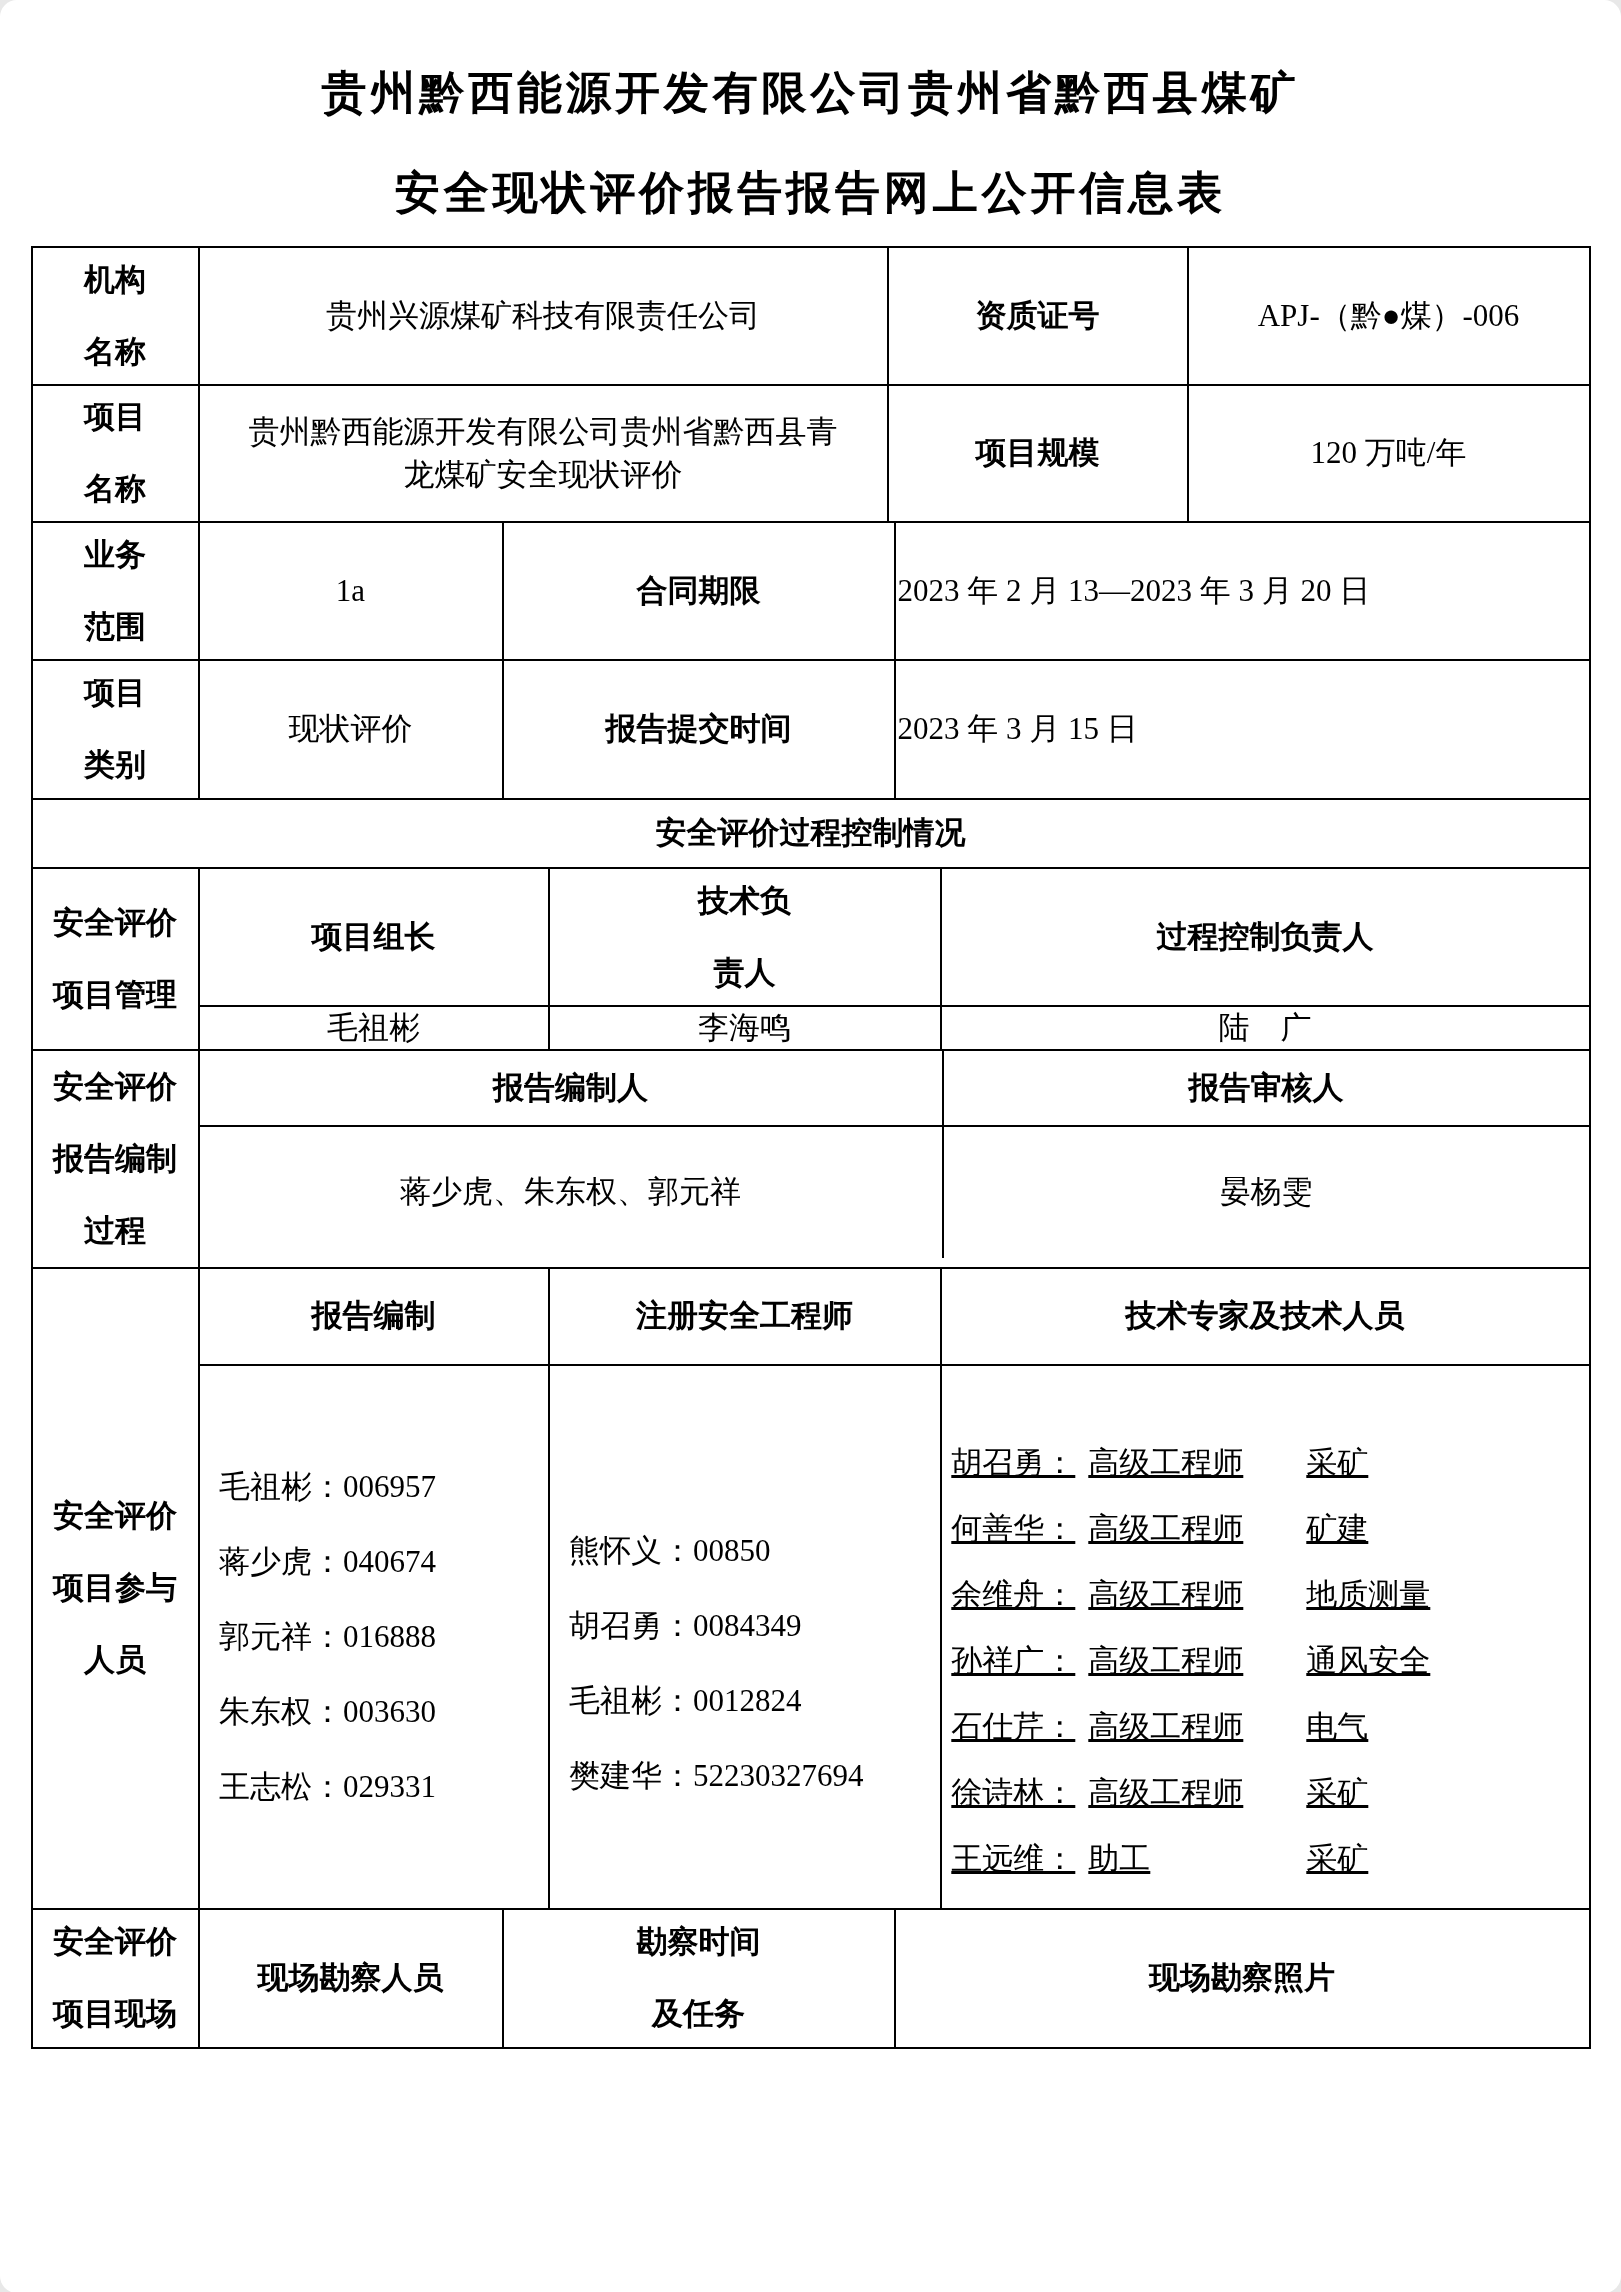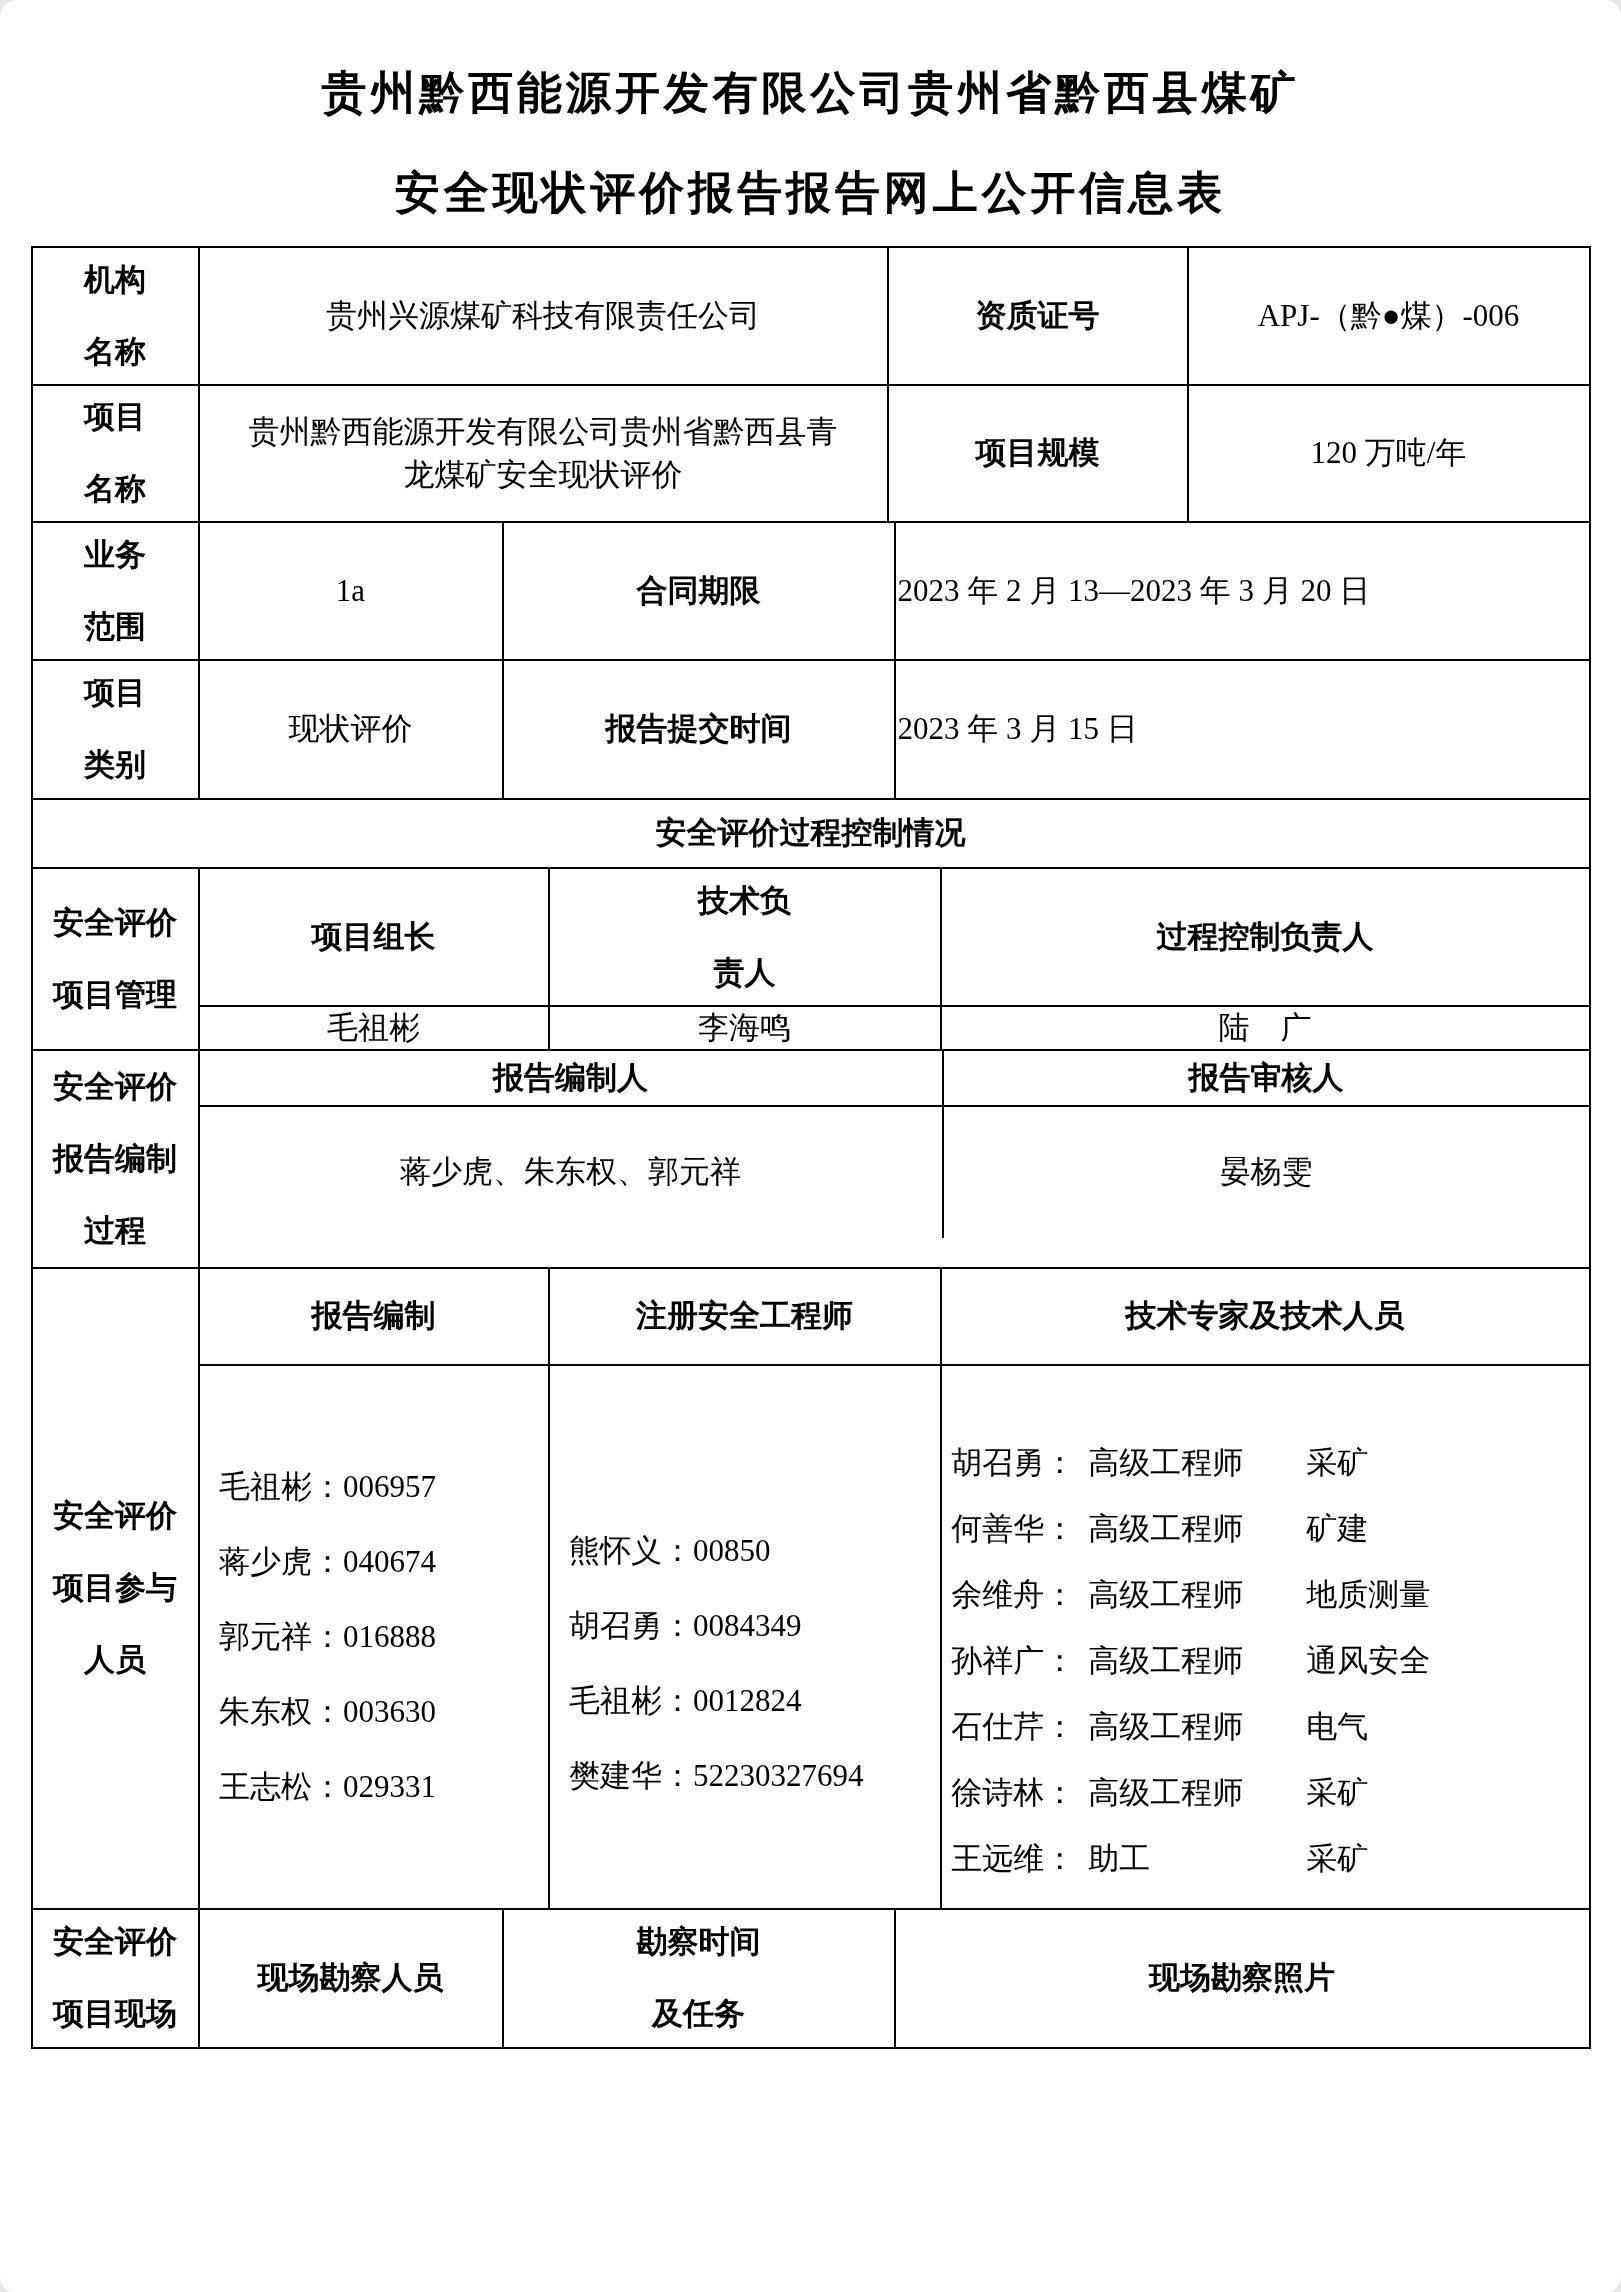--- a/index.html
+++ b/index.html
@@ -33,21 +33,21 @@
 
   .lbl {
     font-family:"Liberation Sans", sans-serif; font-weight:bold;
     line-height:72px;
   }
   .val { font-family:"Liberation Serif", serif; }
 
   
   .h139{height:136px} .h140{height:137px} .h141{height:138px}
   .h142{height:139px} .h70{height:69px} .h45{height:44px}
-  .h75{height:54px} .h97{height:95px} .h136{height:133px} .h555{height:544px}
+  .h75{height:74px} .h97{height:95px} .h136{height:133px} .h555{height:544px}
   .trow, .sub-row { box-sizing:border-box; }
 
   
   .ca1{width:165px} .ca2{width:689px} .ca3{width:300px} .ca4{flex:1}
   
   .cb1{width:165px} .cb2{width:304px} .cb3{width:392px} .cb4{flex:1}
   
   .gb2{width:348px} .gb3{width:392px} .gb4{flex:1} .gb23{width:742px}
 
   .left-pad { justify-content:flex-start; text-align:right; padding-left:2px; }
@@ -56,21 +56,21 @@
   .group-label { width:165px; }
   .group-body { flex:1; display:flex; flex-direction:column; }
   .sub-row { display:flex; }
   .sub-row + .sub-row { border-top:2.9px solid #000; }
 
   .list {
     flex-direction:column; justify-content:center; align-items:flex-start;
     text-align:left; padding-left:19.6px; line-height:75px;
   }
   .list-engineers { padding-top:53px; }
-  .list-experts { padding-left:9.8px; line-height:66px; padding-top:49px; }
+  .list-experts { padding-left:9.8px; line-height:66px; padding-top:49px;text-decoration:underline; }
   .expert-line { display:flex; }
   .expert-name { display:inline-block; width:137px; text-align:left; }
   .expert-title { display:inline-block; width:218px; text-align:left; }
   .expert-field { display:inline-block; text-align:left; }
 </style>
 </head>
 <body>
 
 <div class="page">
 

